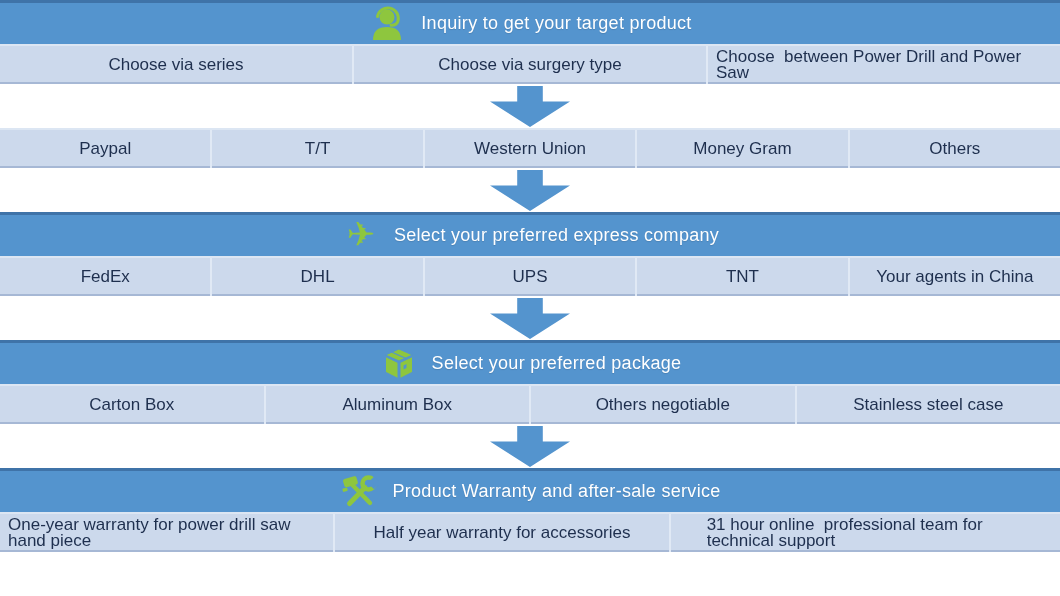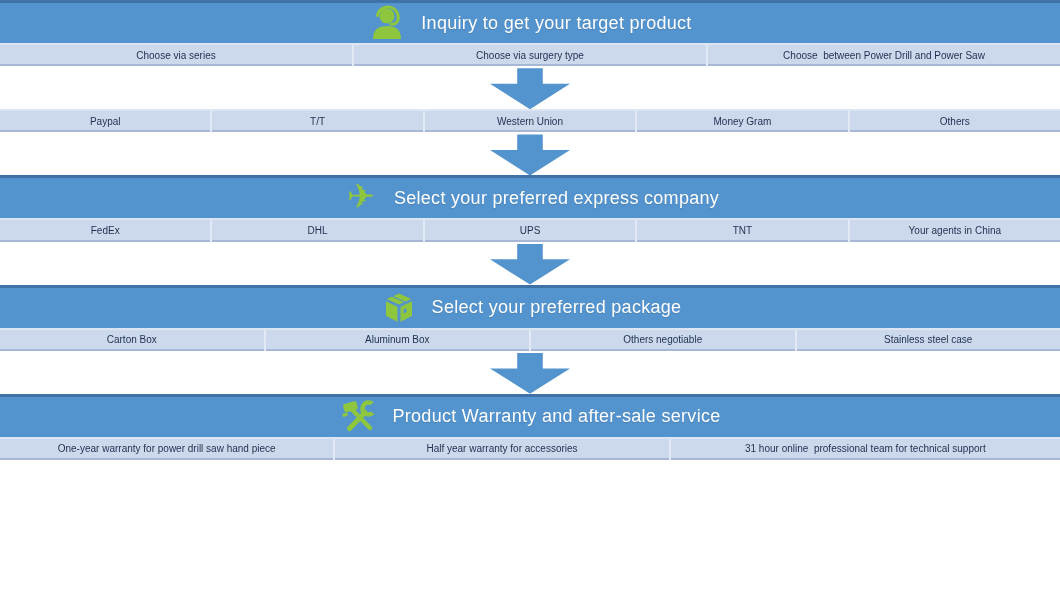--- a/index.html
+++ b/index.html
@@ -2,21 +2,21 @@
 <html><head>
 <meta charset="utf-8">
 <style>
   html, body { margin:0; padding:0; }
   body {
     width:1060px; height:596px;
     background:#ffffff;
     font-family:"Liberation Sans", sans-serif;
     overflow:hidden;
   }
-  .flow { width:1060px; height:460px; display:flex; flex-direction:column;border-radius:24px; }
+  .flow { width:1060px; height:596px; display:flex; flex-direction:column;border-radius:24px; }
 
   .section-header {
     box-sizing:border-box;
     height:44px;
     background:#5494ce;
     border-top:3px solid #3f73a8;
     display:flex; align-items:center; justify-content:center;
     gap:13px;
   }
   .section-title {
@@ -34,21 +34,21 @@
     background:#ccd9ec;
     border-top:2px solid #dce6f3;
     box-shadow:inset 0 -2px 0 rgba(128,152,190,.5);
     display:flex;
   }
   .cell {
     flex:1 1 0;
     display:flex; align-items:center; justify-content:center;
     text-align:left;
     color:#1e2f4e;
-    font-size:10px;
+    font-size:17px;
     line-height:16px;
     padding:0 8px;
     border-left:2px solid #e0e9f5;
     white-space:pre-wrap;
     box-sizing:border-box;
   }
   .cell:first-child { border-left:none; }
   .cell.wrap2 { padding:0 36px; }
 
   .arrow-gap {

